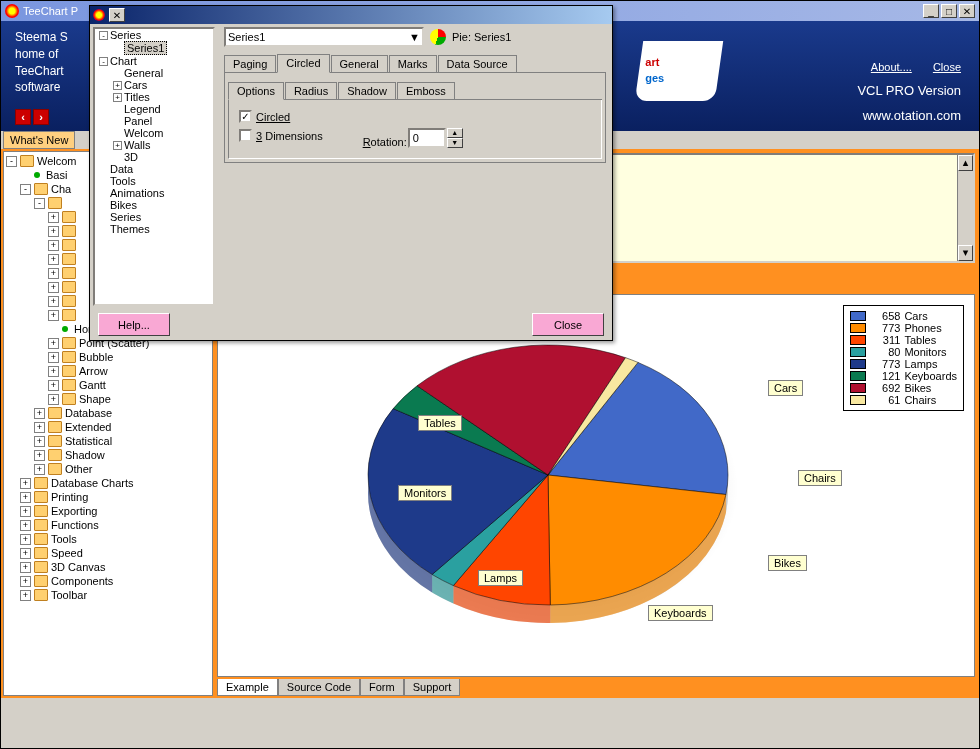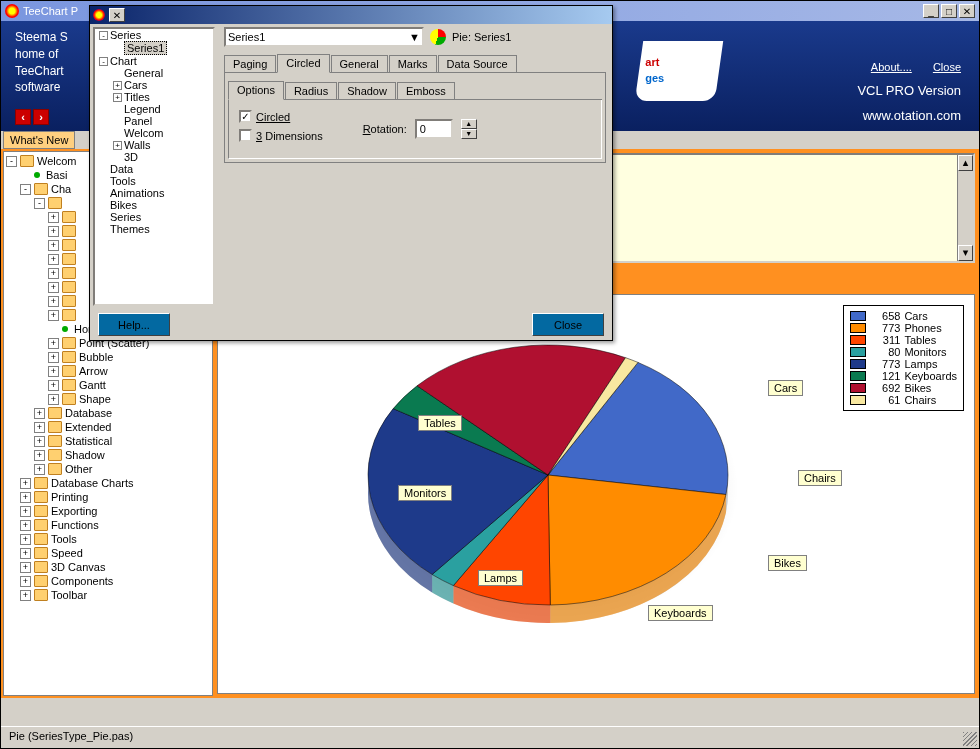--- a/index.html
+++ b/index.html
@@ -66,24 +66,24 @@
 .dlg-title .icon { width: 12px; height: 12px; margin-right: 4px; background: radial-gradient(circle, #ff0 30%, #f00 60%, #00f 90%); border-radius: 50%; }
 .dlg-title .t { flex: 1; font-weight: bold; }
 .dlg-body { flex: 1; display: flex; }
 .dlg-tree { width: 122px; background: #fff; border: 2px inset #d4d0c8; margin: 3px; overflow: hidden; }
 .dlg-right { flex: 1; padding: 3px 6px; display: flex; flex-direction: column; }
 .dlg-sel-row { display: flex; align-items: center; gap: 6px; margin-bottom: 6px; }
 .dlg-select { flex: 0 0 200px; height: 20px; border: 2px inset #d4d0c8; background: #fff; display:flex; align-items:center; justify-content:space-between; padding:0 2px; }
 .dlg-tabs { display: flex; border-bottom: 1px solid #808080; }
 .dlg-tab { padding: 2px 8px; border: 1px solid #808080; border-bottom: none; background: #d4d0c8; margin-right: 1px; margin-top:2px; cursor: pointer; }
 .dlg-tab.active { background: #d4d0c8; border-bottom: 1px solid #d4d0c8; position: relative; top: 1px; margin-top:0; }
-.dlg-subtabs { display: flex; border-bottom: 1px solid #808080; margin-top: 4px; }
+.dlg-subtabs { display: flex; border-bottom: 1px solid #808080; margin-top: 4px; align-items: center; }
 .dlg-panel { flex: 1; border: 1px solid #fff; border-top:none; border-left-color:#808080; padding: 10px; }
 .dlg-footer { padding: 4px 8px; display: flex; justify-content: space-between; }
-.btn { min-width: 72px; height: 23px; background: #0369a1; border: 1px solid #fff; border-right-color: #404040; border-bottom-color: #404040; cursor: pointer; padding: 0 12px; }
+.btn { min-width: 72px; height: 23px; background: #f9a8d4; border: 1px solid #fff; border-right-color: #404040; border-bottom-color: #404040; cursor: pointer; padding: 0 12px; }
 .checkbox { display: flex; align-items: center; gap: 4px; margin-bottom: 6px; }
 .cb-box { width: 13px; height: 13px; background: #fff; border: 2px inset #d4d0c8; display: flex; align-items: center; justify-content: center; font-size: 10px; }
 .num-input { width: 38px; height: 20px; border: 2px inset #d4d0c8; background: #fff; display:inline-flex; align-items:center; padding:0 3px; }
 .spin { width: 16px; height: 20px; display: inline-flex; flex-direction: column; }
 .spin-btn { flex:1; border:1px solid #fff; border-right-color:#404040; border-bottom-color:#404040; background:#d4d0c8; font-size:7px; text-align:center; line-height:1; }
 
 .dtree-row { display:flex; align-items:center; padding:0 2px; cursor:pointer; }
 .dtree-exp { width:9px; height:9px; border:1px solid #808080; display:flex; align-items:center; justify-content:center; margin-right:2px; font-size:8px; background:#fff; }
 .dtree-sp { display:inline-block; }
 .dtree-sel { background:#d4d0c8; border:1px dotted #000; padding:0 2px; }
@@ -430,27 +430,29 @@
               <div class="pie-label" style="left: 200px; top: -10px;">Phones</div>
               <div class="pie-label" style="left: 70px; top: 90px;">Tables</div>
               <div class="pie-label" style="left: 50px; top: 160px;">Monitors</div>
               <div class="pie-label" style="left: 130px; top: 245px;">Lamps</div>
               <div class="pie-label" style="left: 300px; top: 280px;">Keyboards</div>
               <div class="pie-label" style="left: 420px; top: 230px;">Bikes</div>
               <div class="pie-label" style="left: 450px; top: 145px;">Chairs</div>
             </div>
         </div>
       </div>
+      <div class="bottom-tabs">
+        <div class="btab act">Example</div>
+        <div class="btab">Source Code</div>
+        <div class="btab">Form</div>
+        <div class="btab">Support</div>
+      </div>
     </div>
   </div>
 
-  <div class="statusbar">
-    <span>Pie (SeriesType_Pie.pas)</span>
-    <div class="grip"></div>
-  </div>
 </div>
 
 <div class="dialog">
   <div class="dlg-title">
     <div class="icon"></div>
     <div class="win-btn">✕</div>
   </div>
   <div class="dlg-body">
     <div class="dlg-tree" id="dlg-tree">
         <div class="dtree-row">
@@ -567,21 +569,21 @@
             <div>
               <div class="checkbox">
                 <div class="cb-box">✓</div>
                 <span style="text-decoration:underline; text-decoration-style:solid;">Circled</span>
               </div>
               <div class="checkbox">
                 <div class="cb-box"></div>
                 <span><u>3</u> Dimensions</span>
               </div>
             </div>
-            <div style="display:flex; align-items:center; gap:8px;">
+            <div style="display:flex; align-items:flex-end; gap:1px;">
               <span><u>R</u>otation:</span>
               <div class="num-input">
                   <span>0</span>
                 </div>
               <div class="spin">
                 <div class="spin-btn">▲</div>
                 <div class="spin-btn">▼</div>
               </div>
             </div>
           </div>

